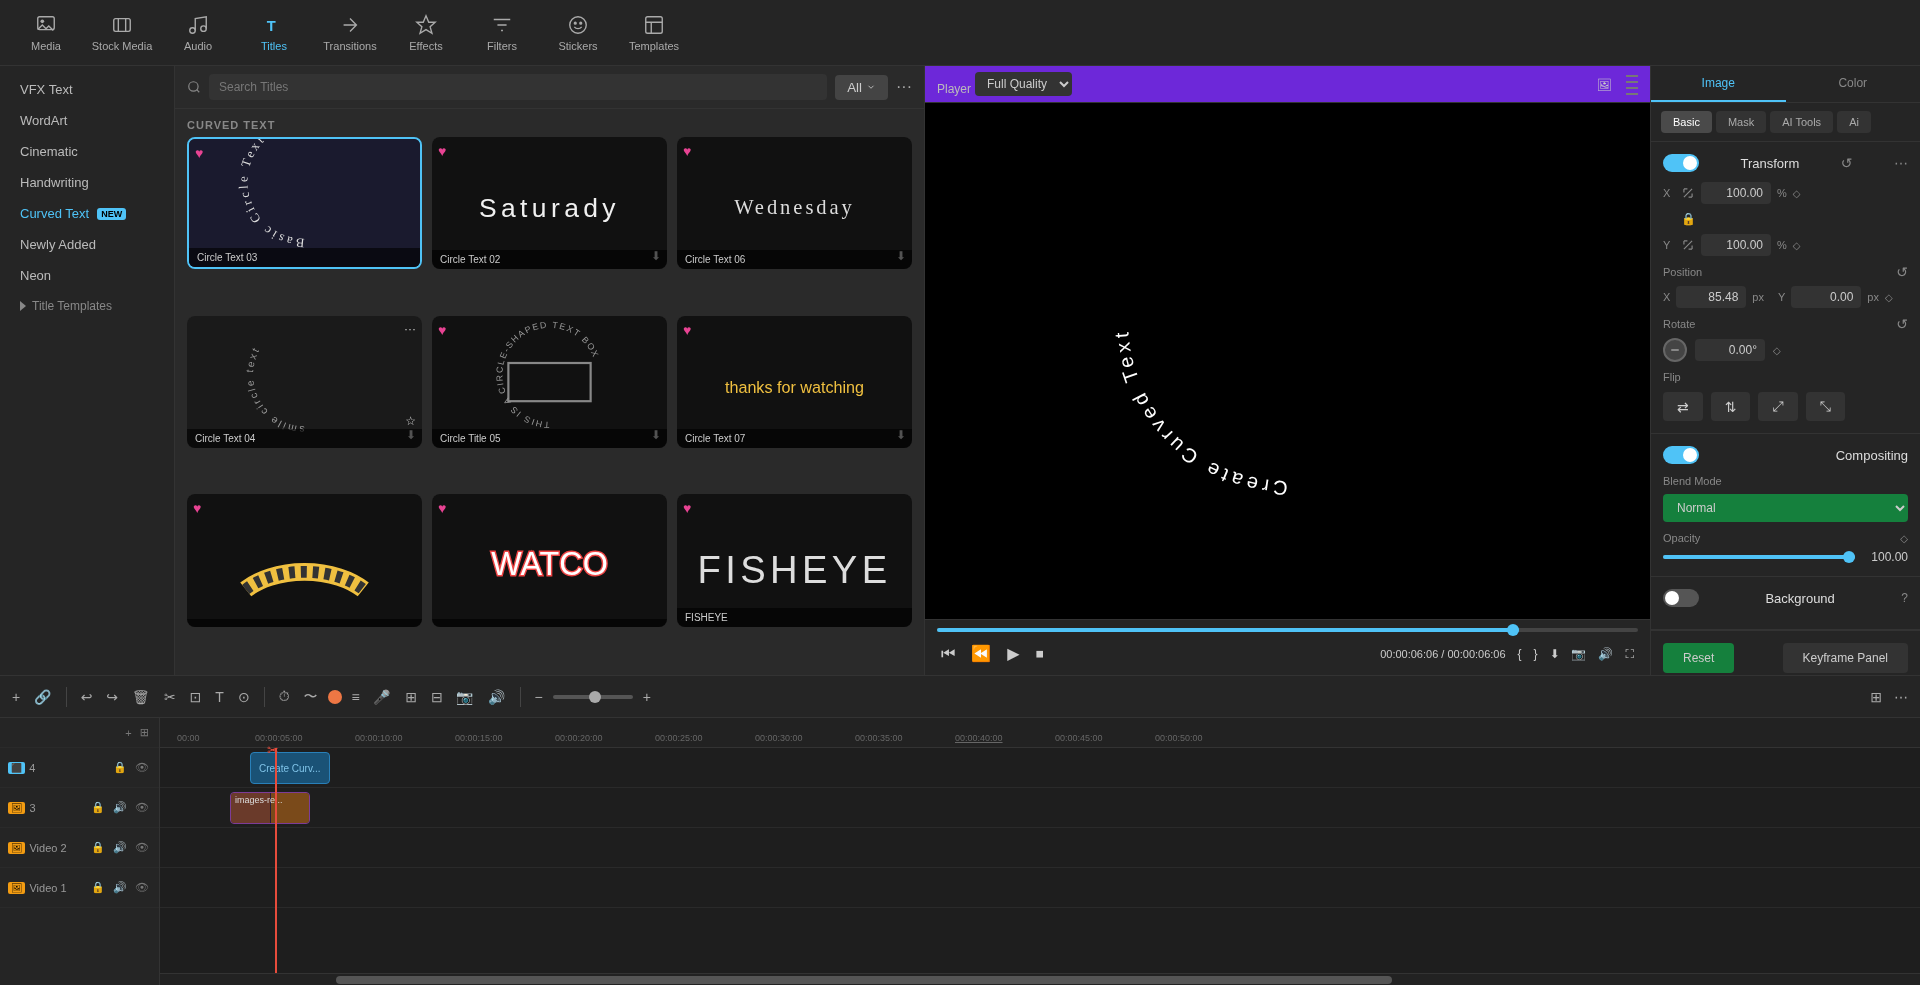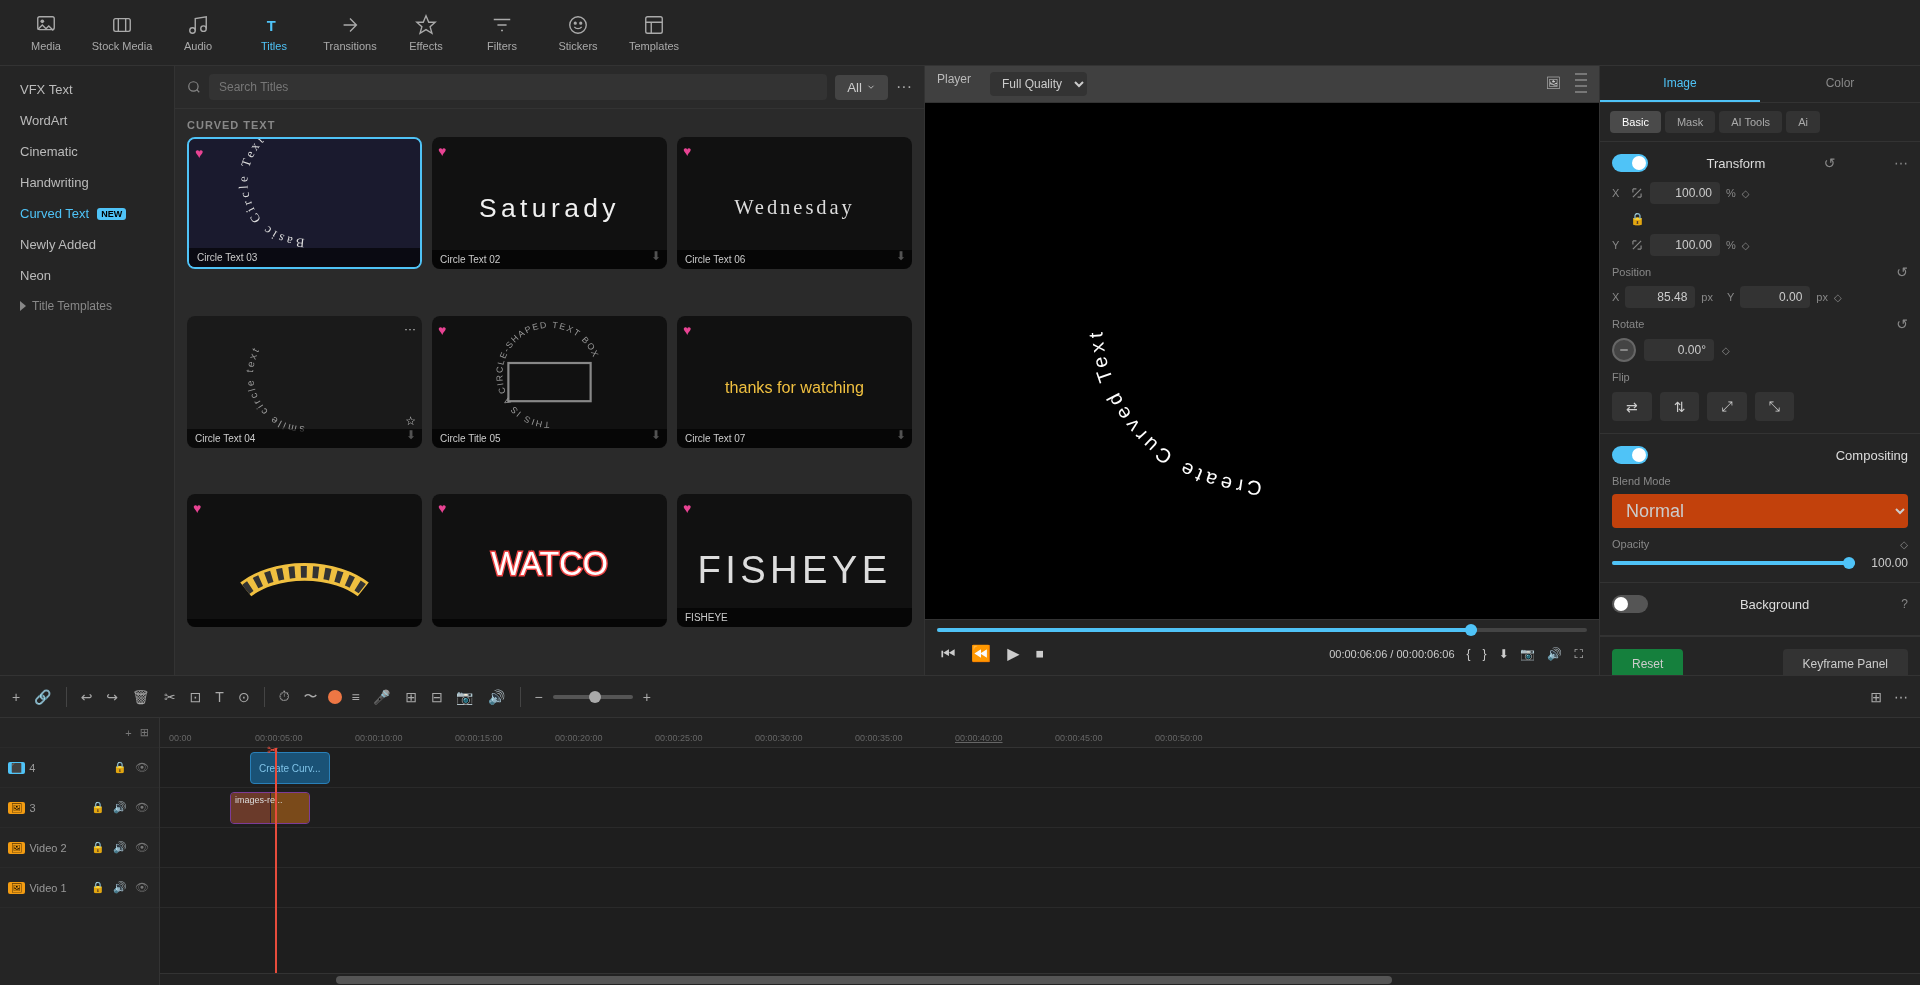--- a/index.html
+++ b/index.html
@@ -36,37 +36,37 @@
     .template-card.selected { border: 2px solid #4fc3f7; }
     .template-card-canvas { width: 100%; height: 100%; background: #1a1a1a; display: flex; align-items: center; justify-content: center; position: relative; }
     .card-label { position: absolute; bottom: 0; left: 0; right: 0; background: rgba(0,0,0,0.6); padding: 4px 8px; font-size: 10px; color: #ccc; }
     .card-heart { position: absolute; top: 6px; left: 6px; color: #e84393; font-size: 14px; }
     .card-download { position: absolute; bottom: 6px; right: 6px; color: #ccc; font-size: 12px; }
     .card-more { position: absolute; top: 6px; right: 6px; color: #ccc; font-size: 12px; }
     .card-star { position: absolute; bottom: 20px; right: 6px; color: #ccc; font-size: 12px; }
 
     
     .player-area { flex: 1; background: #1a1a1a; display: flex; flex-direction: column; }
-    .player-header { display: flex; align-items: flex-start; padding: 6px 12px; background: #404040; border-bottom: 1px solid #333; gap: 19px; }
+    .player-header { display: flex; align-items: flex-end; padding: 6px 12px; background: #6d28d9; border-bottom: 1px solid #333; gap: 4px; }
     .player-header span { color: #bbb; font-size: 12px; }
     .quality-select { background: #333; border: none; border-radius: 4px; padding: 4px 8px; color: #ccc; font-size: 12px; cursor: pointer; }
     .player-canvas { flex: 1; background: #000; display: flex; align-items: center; justify-content: center; position: relative; overflow: hidden; }
     .player-canvas svg text { font-family: Arial, sans-serif; }
     .player-controls { background: #252525; border-top: 1px solid #333; padding: 8px 12px; }
     .progress-bar-container { margin-bottom: 8px; }
     .progress-bar-bg { background: #444; height: 4px; border-radius: 2px; position: relative; cursor: pointer; }
     .progress-bar-fill { background: #4fc3f7; height: 4px; border-radius: 2px; width: 83%; }
     .progress-dot { position: absolute; right: 17%; top: -4px; width: 12px; height: 12px; background: #4fc3f7; border-radius: 50%; }
     .controls-row { display: flex; align-items: center; gap: 8px; }
     .ctrl-btn { background: none; border: none; color: #ccc; cursor: pointer; padding: 4px; font-size: 16px; }
     .time-display { color: #ccc; font-size: 11px; margin-left: auto; }
     .right-controls { display: flex; gap: 4px; align-items: center; }
 
     
-    .right-panel { width: 321px; background: #252525; border-left: 1px solid #333; display: flex; flex-direction: column; overflow-y: auto; }
+    .right-panel { width: 270px; background: #252525; border-left: 1px solid #333; display: flex; flex-direction: column; overflow-y: auto; }
     .right-panel-tabs { display: flex; border-bottom: 1px solid #333; }
     .right-tab { flex: 1; padding: 10px; text-align: center; font-size: 12px; color: #888; cursor: pointer; border-bottom: 2px solid transparent; }
     .right-tab.active { color: #4fc3f7; border-bottom-color: #4fc3f7; }
     .right-subtabs { display: flex; gap: 4px; padding: 8px 10px; border-bottom: 1px solid #333; }
     .right-subtab { padding: 5px 12px; border-radius: 4px; font-size: 11px; color: #aaa; cursor: pointer; background: #333; }
     .right-subtab.active { background: #4a4a4a; color: #fff; }
     .right-section { padding: 12px; border-bottom: 1px solid #333; }
     .right-section-header { display: flex; align-items: center; justify-content: space-between; margin-bottom: 10px; }
     .right-section-title { font-size: 13px; color: #ddd; font-weight: 500; }
     .toggle-switch { position: relative; display: inline-block; width: 36px; height: 18px; }
@@ -85,21 +85,21 @@
     .pos-label { color: #888; font-size: 11px; }
     .pos-input { background: #333; border: none; border-radius: 4px; padding: 4px 8px; color: #ccc; font-size: 12px; width: 70px; text-align: right; }
     .pos-unit { color: #888; font-size: 11px; }
     .rotate-row { display: flex; align-items: center; gap: 8px; }
     .rotate-dial { width: 24px; height: 24px; border-radius: 50%; background: #444; border: 2px solid #666; display: flex; align-items: center; justify-content: center; }
     .rotate-input { background: #333; border: none; border-radius: 4px; padding: 4px 8px; color: #ccc; font-size: 12px; width: 70px; text-align: right; }
     .flip-row { display: flex; gap: 8px; margin-top: 8px; }
     .flip-btn { background: #333; border: none; border-radius: 4px; padding: 6px 14px; color: #ccc; cursor: pointer; font-size: 14px; }
 
     
-    .blend-select { background: #c2410c; border: none; border-radius: 4px; padding: 6px 10px; color: #ccc; font-size: 18px; width: 100%; cursor: pointer; margin-bottom: 10px; }
+    .blend-select { background: #15803d; border: none; border-radius: 4px; padding: 6px 10px; color: #ccc; font-size: 12px; width: 100%; cursor: pointer; margin-bottom: 10px; }
     .opacity-row { display: flex; align-items: center; gap: 8px; }
     .opacity-slider-container { flex: 1; }
     .opacity-slider { width: 100%; height: 4px; background: #555; border-radius: 2px; position: relative; }
     .opacity-fill { background: #4fc3f7; height: 4px; border-radius: 2px; width: 100%; }
     .opacity-dot { position: absolute; right: 0; top: -4px; width: 12px; height: 12px; background: #4fc3f7; border-radius: 50%; }
     .opacity-val { color: #ccc; font-size: 12px; width: 45px; text-align: right; }
 
     
     .bg-section-header { display: flex; align-items: center; gap: 23px; }
     .bg-question { color: #888; font-size: 12px; cursor: pointer; }
@@ -650,21 +650,21 @@
           <button class="track-ctrl-btn">🔒</button>
           <button class="track-ctrl-btn">🔊</button>
           <button class="track-ctrl-btn">👁</button>
         </div>
       </div>
     </div>
 
     <div class="timeline-ruler-area" style="position:relative; overflow:hidden; flex:1; display:flex; flex-direction:column;">
 
       <div class="timeline-ruler" style="position:relative; height:30px; background:#222; border-bottom:1px solid #333; flex-shrink:0;">
-        <span class="ruler-mark" style="left:9px;">00:00</span>
+        <span class="ruler-mark" style="left:17px;">00:00</span>
         <span class="ruler-mark" style="left:95px;">00:00:05:00</span>
         <span class="ruler-mark" style="left:195px;">00:00:10:00</span>
         <span class="ruler-mark" style="left:295px;">00:00:15:00</span>
         <span class="ruler-mark" style="left:395px;">00:00:20:00</span>
         <span class="ruler-mark" style="left:495px;">00:00:25:00</span>
         <span class="ruler-mark" style="left:595px;">00:00:30:00</span>
         <span class="ruler-mark" style="left:695px;">00:00:35:00</span>
         <span class="ruler-mark" style="left:795px;text-decoration:underline;">00:00:40:00</span>
         <span class="ruler-mark" style="left:895px;">00:00:45:00</span>
         <span class="ruler-mark" style="left:995px;text-align:right;">00:00:50:00</span>

